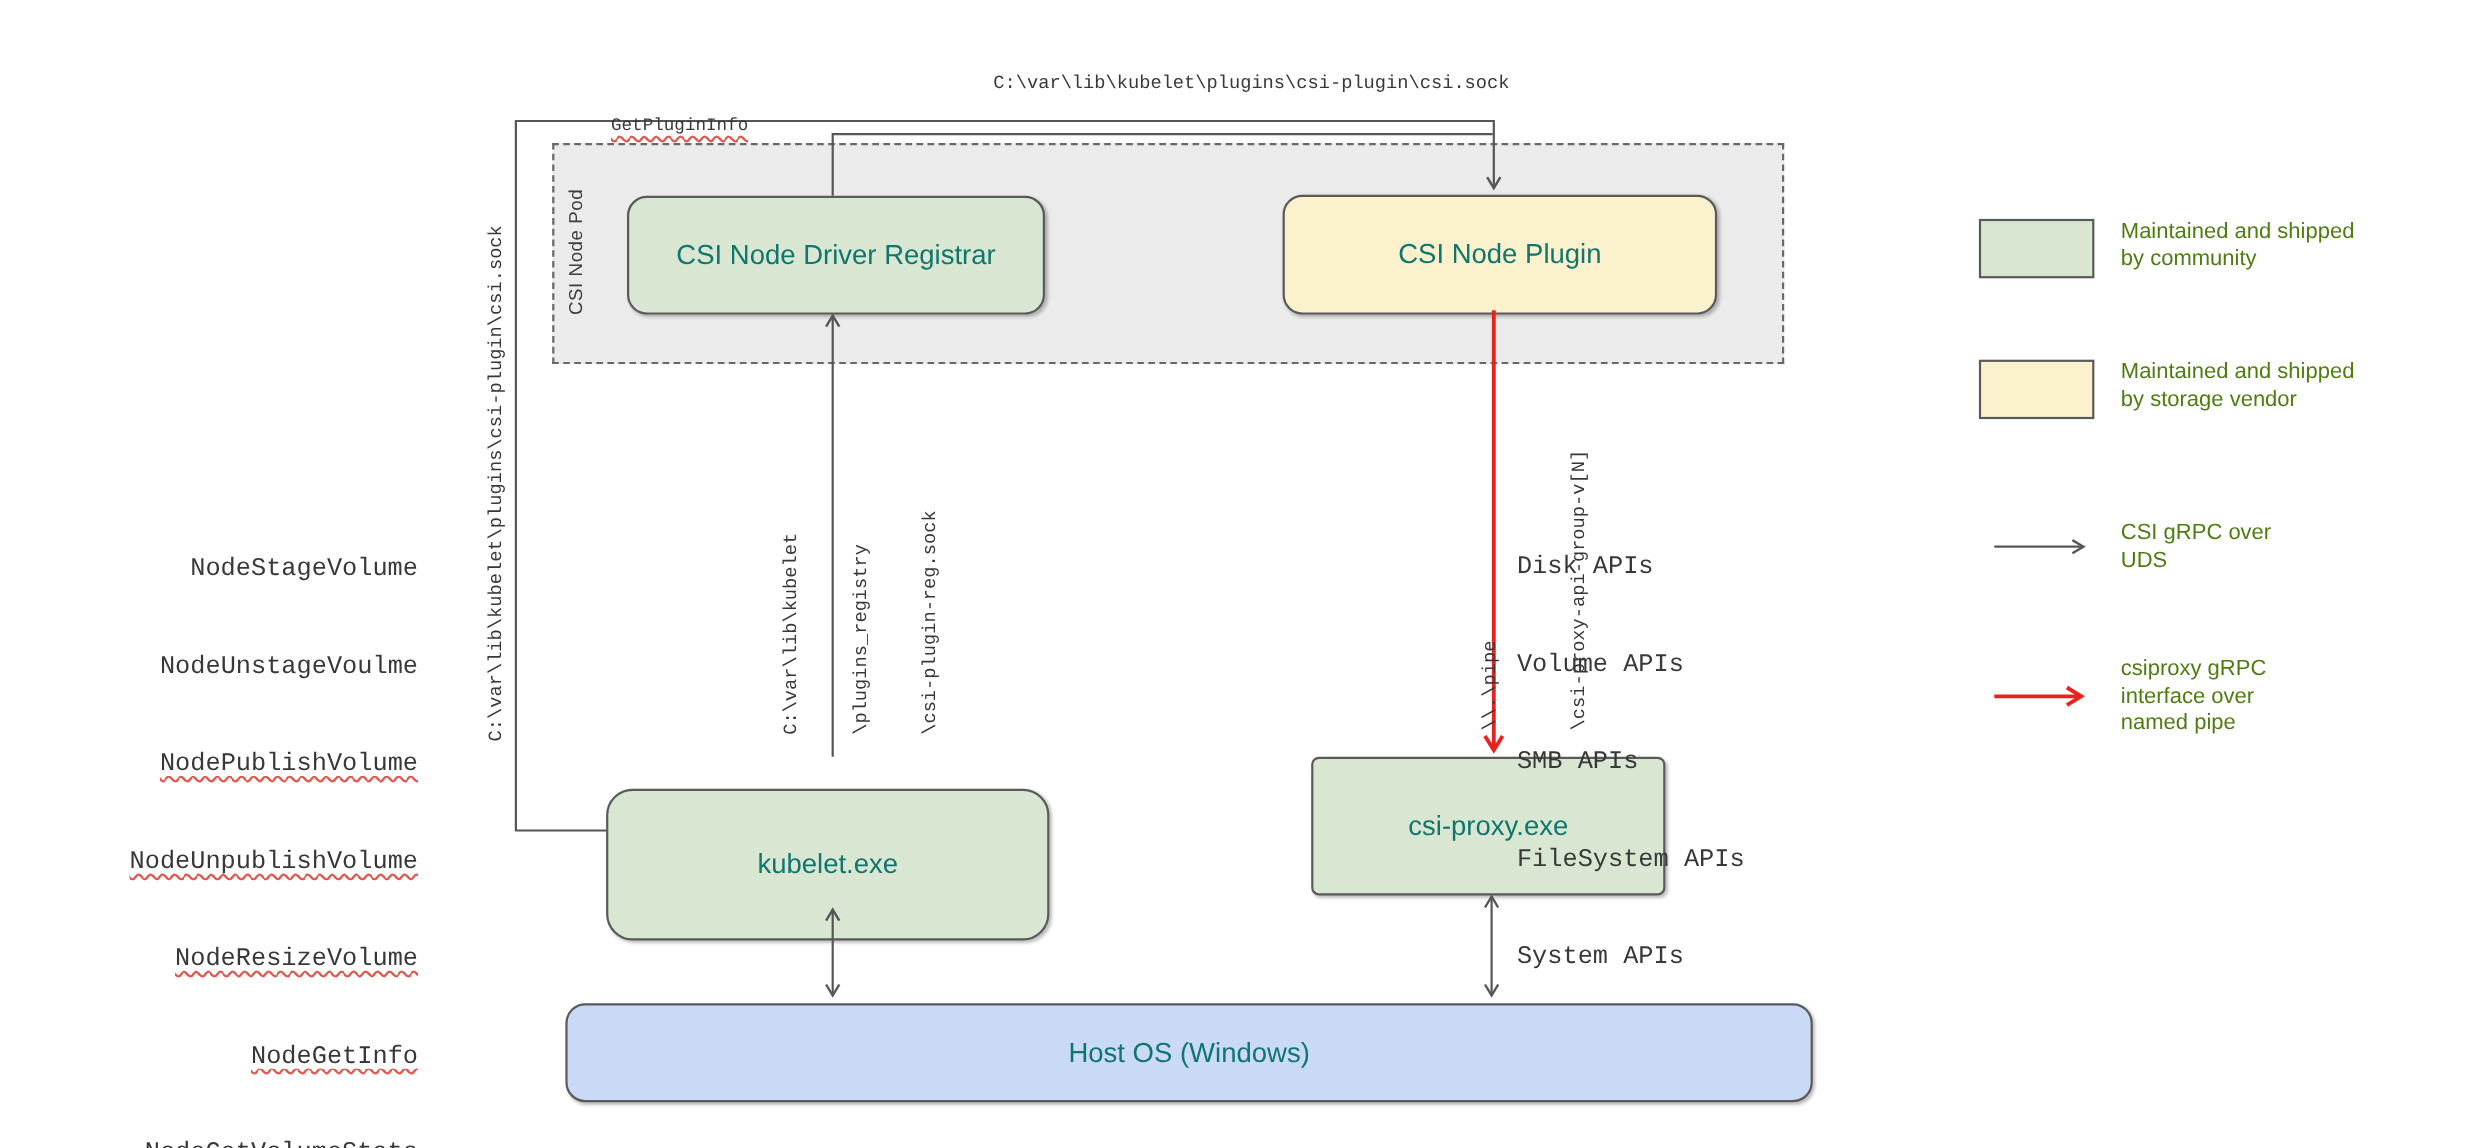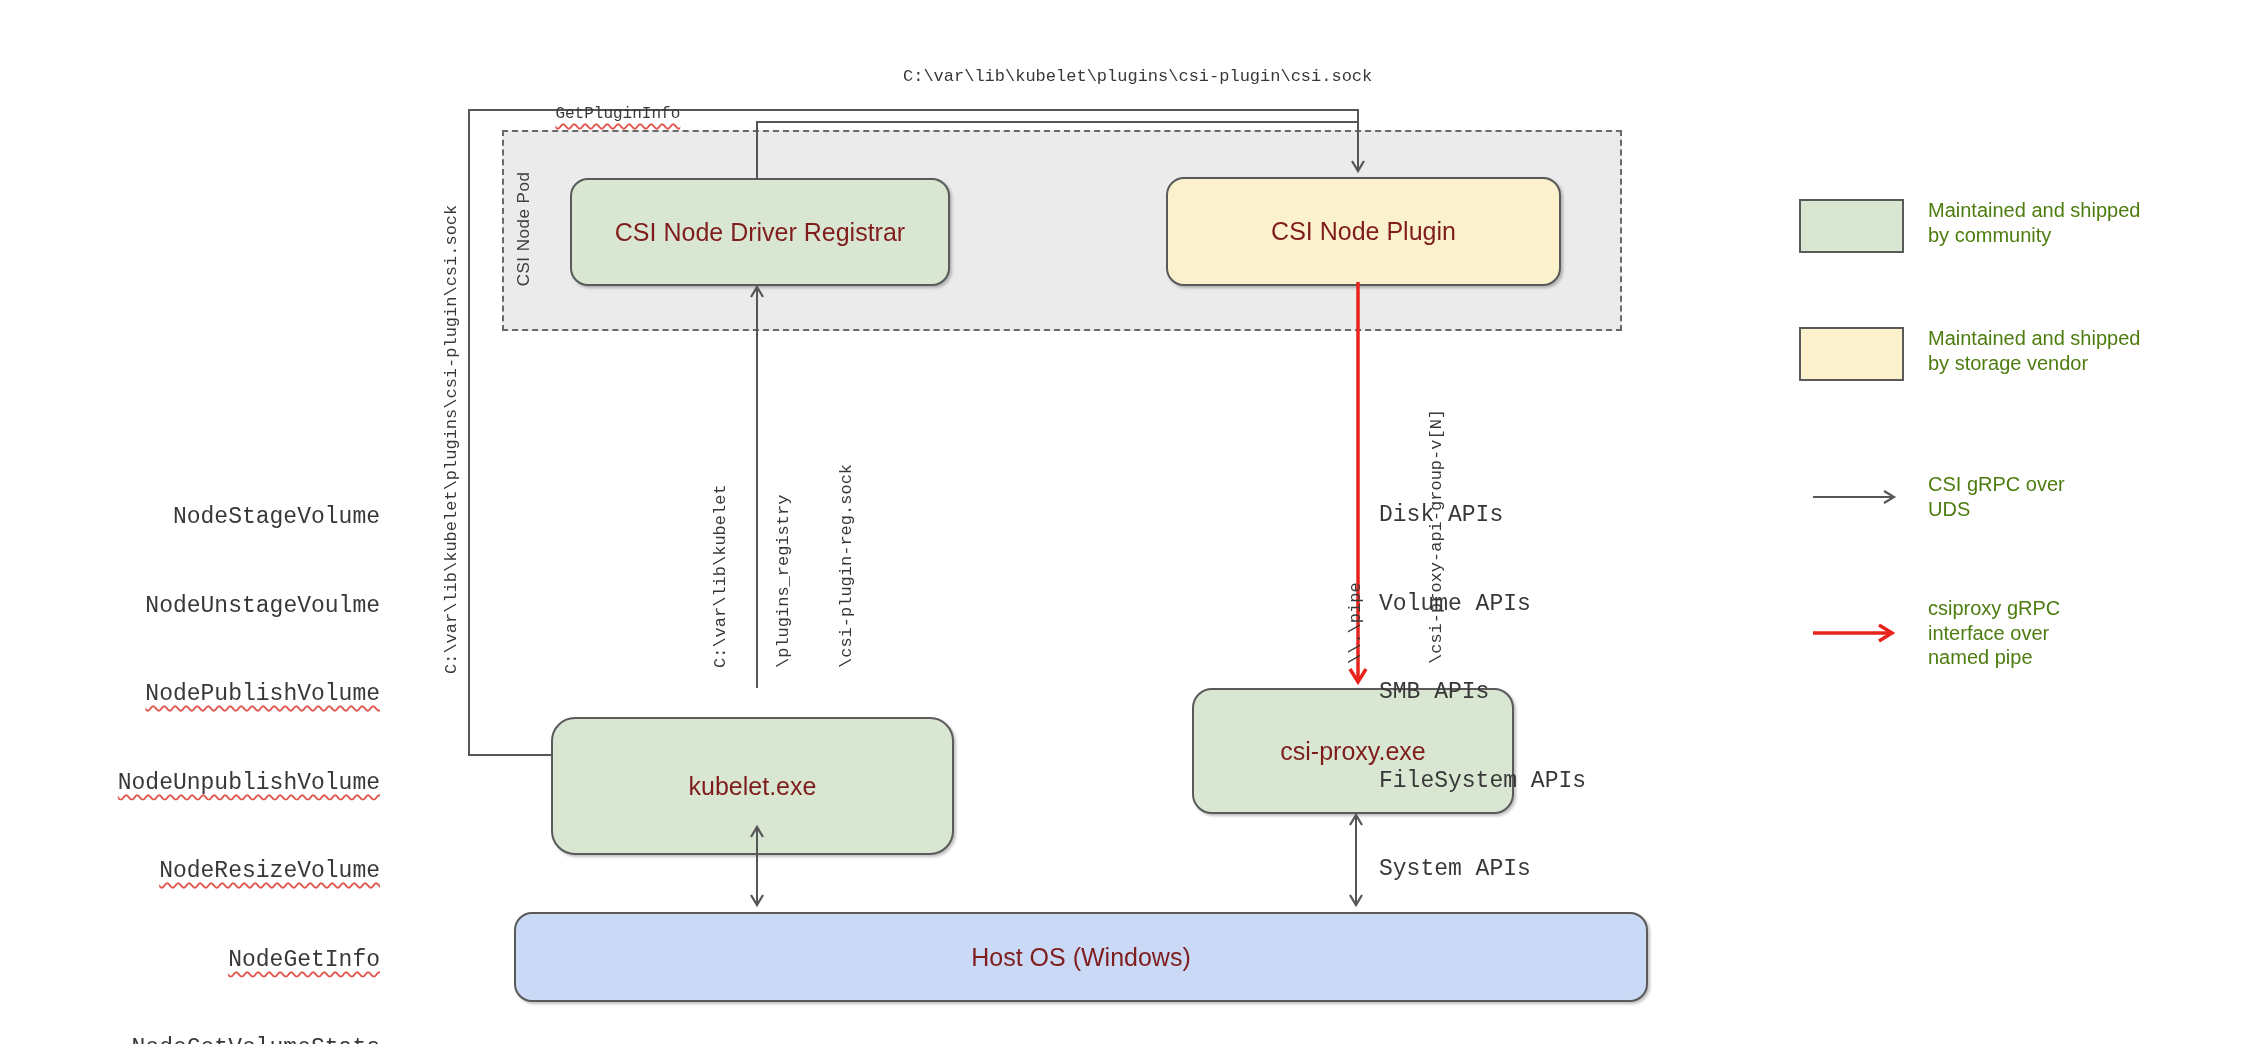--- a/index.html
+++ b/index.html
@@ -3,21 +3,21 @@
 <meta charset="utf-8">
 <style>
   html,body{margin:0;padding:0;background:#fff;}
   #canvas{position:relative;width:2252px;height:1044px;background:#ffffff;overflow:hidden;
           font-family:"Liberation Sans",sans-serif;}
   .abs{position:absolute;}
   svg.layer{position:absolute;left:0;top:0;z-index:3;pointer-events:none;}
 
   
   .node{position:absolute;z-index:2;border:2px solid #5a5a5a;display:flex;flex-direction:column;
-        align-items:center;justify-content:center;text-align:center;color:#7f1d1d;
+        align-items:center;justify-content:center;text-align:center;color:#0f766e;
         font-size:25px;line-height:31px;box-shadow:2px 2px 3px rgba(0,0,0,.25);}
   .round{border-radius:18px;}
   .green{background:#d9e7d2;}
   .yellow{background:#fcf1cd;}
   .blue{background:#c9d9f6;}
   .pod{position:absolute;z-index:1;background:#ebebeb;border:2px dashed #686868;}
 
   
   .mono{font-family:"Liberation Mono",monospace;color:#383838;white-space:pre;}
   .m24{font-size:16px;line-height:32px;}
@@ -79,21 +79,21 @@
   </div>
 
   <div class="node round yellow" style="left:1166px;top:177px;width:391px;height:105px;">
     <span>CSI Node Plugin</span>
   </div>
 
   <div class="node round green" style="left:551px;top:688px;width:399px;height:134px;border-radius:24px;margin-top:29px;">
     <span>kubelet.exe</span>
   </div>
 
-  <div class="node round green" style="left:1192px;top:688px;width:318px;height:122px;border-radius:20px;">
+  <div class="node round green" style="left:1192px;top:688px;width:318px;height:122px;border-radius:7px;">
     <span>csi-proxy.exe</span>
   </div>
 
   <div class="node blue" style="left:514px;top:912px;width:1130px;height:86px;border-radius:18px;">
     <span>Host OS (Windows)</span>
   </div>
 
   <div class="abs mono m24" style="left:517px;top:66px;z-index:4;">
     <span class="sq">GetPluginInfo</span>
   </div>

